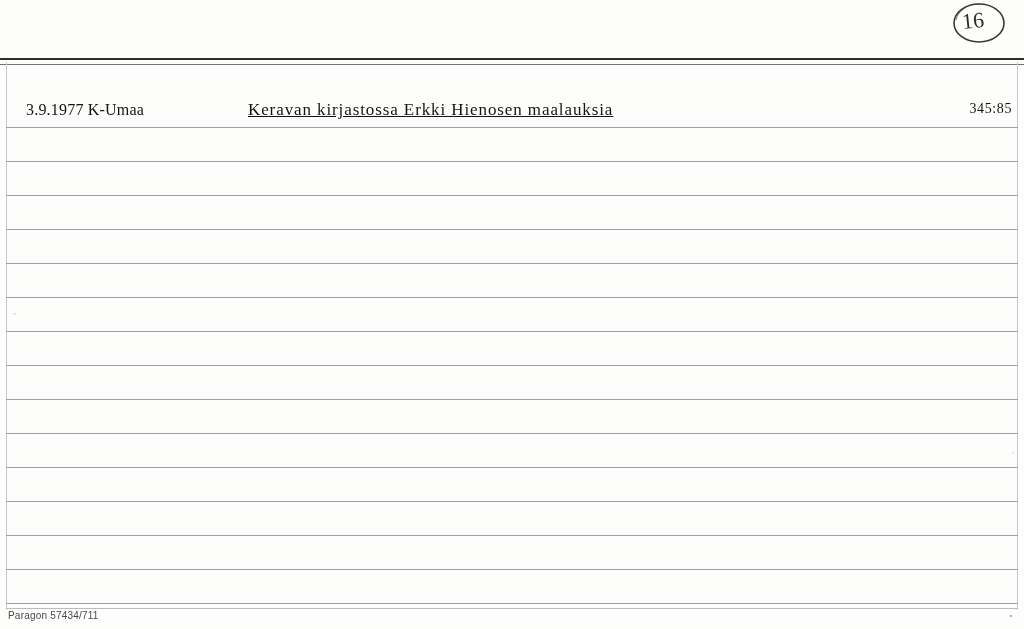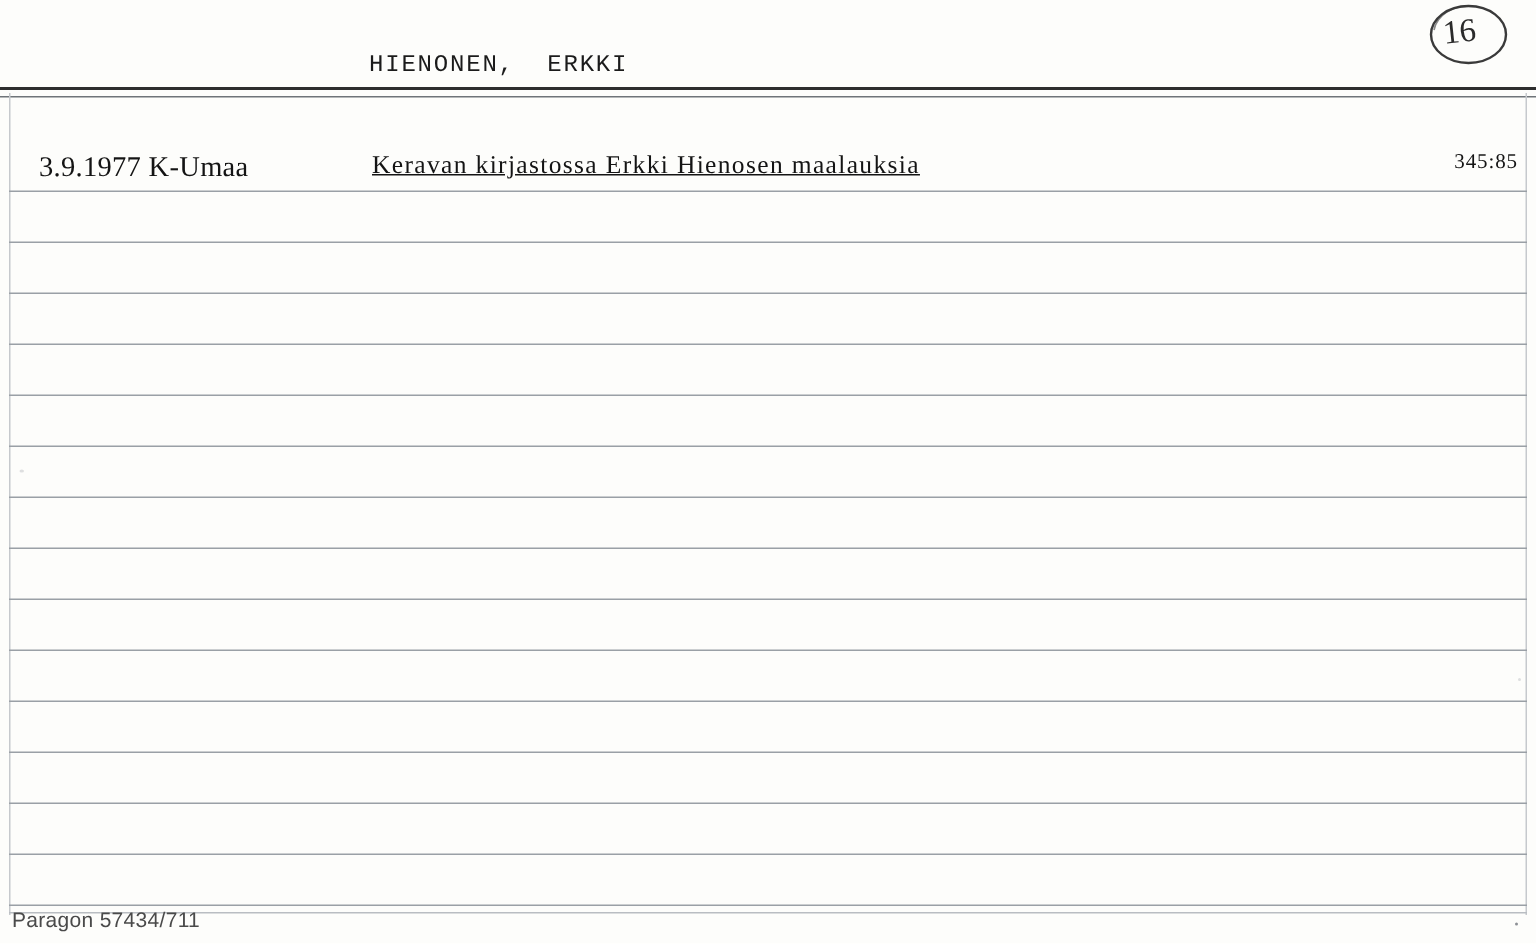--- a/index.html
+++ b/index.html
@@ -86,21 +86,21 @@
     left: 0;
     width: 1024px;
     height: 22px;
     font-family: "Liberation Serif", serif;
     color: #141414;
   }
   .entry-date {
     position: absolute;
     left: 26px;
     top: 0;
-    font-size: 19px;
+    font-size: 16px;
     letter-spacing: 0.2px;
     white-space: pre;
   }
   .entry-title {
     position: absolute;
     left: 248px;
     top: -1px;
     font-size: 17px;
     letter-spacing: 0.9px;
     white-space: pre;
@@ -114,21 +114,21 @@
     letter-spacing: 0.6px;
     white-space: pre;
   }
 
   
   .footer-imprint {
     position: absolute;
     bottom: 8px;
     left: 8px;
     font-family: "Liberation Sans", sans-serif;
-    font-size: 14px;
+    font-size: 10px;
     color: #4a4a4a;
     letter-spacing: 0.2px;
     text-align: right;
   }
   .footer-dot {
     position: absolute;
     bottom: 12px;
     right: 12px;
     width: 2px;
     height: 2px;
@@ -149,21 +149,20 @@
 <div class="card">
 
   <div class="card-number">
     <svg width="58" height="42" viewBox="0 0 58 42" aria-hidden="true">
       <ellipse cx="29" cy="21" rx="25" ry="19" fill="none" stroke="#3a3a3a" stroke-width="1.6"></ellipse>
       <path d="M6 18 C8 8 18 2 30 2" fill="none" stroke="#3a3a3a" stroke-width="1.1" opacity="0.6"></path>
     </svg>
     <div class="card-number-text">16</div>
   </div>
 
-  <div class="header-name">HIENONEN,  ERKKI</div>
 
   <div class="rule heavy" style="top:58px;"></div>
   <div class="rule" style="top:64px; background:#6f7479;"></div>
 
   <div class="margin-line"></div>
   <div class="margin-line-right"></div>
 
   <div class="entry">
     <span class="entry-date">3.9.1977 K-Umaa</span>
     <span class="entry-title">Keravan kirjastossa Erkki Hienosen maalauksia</span>

